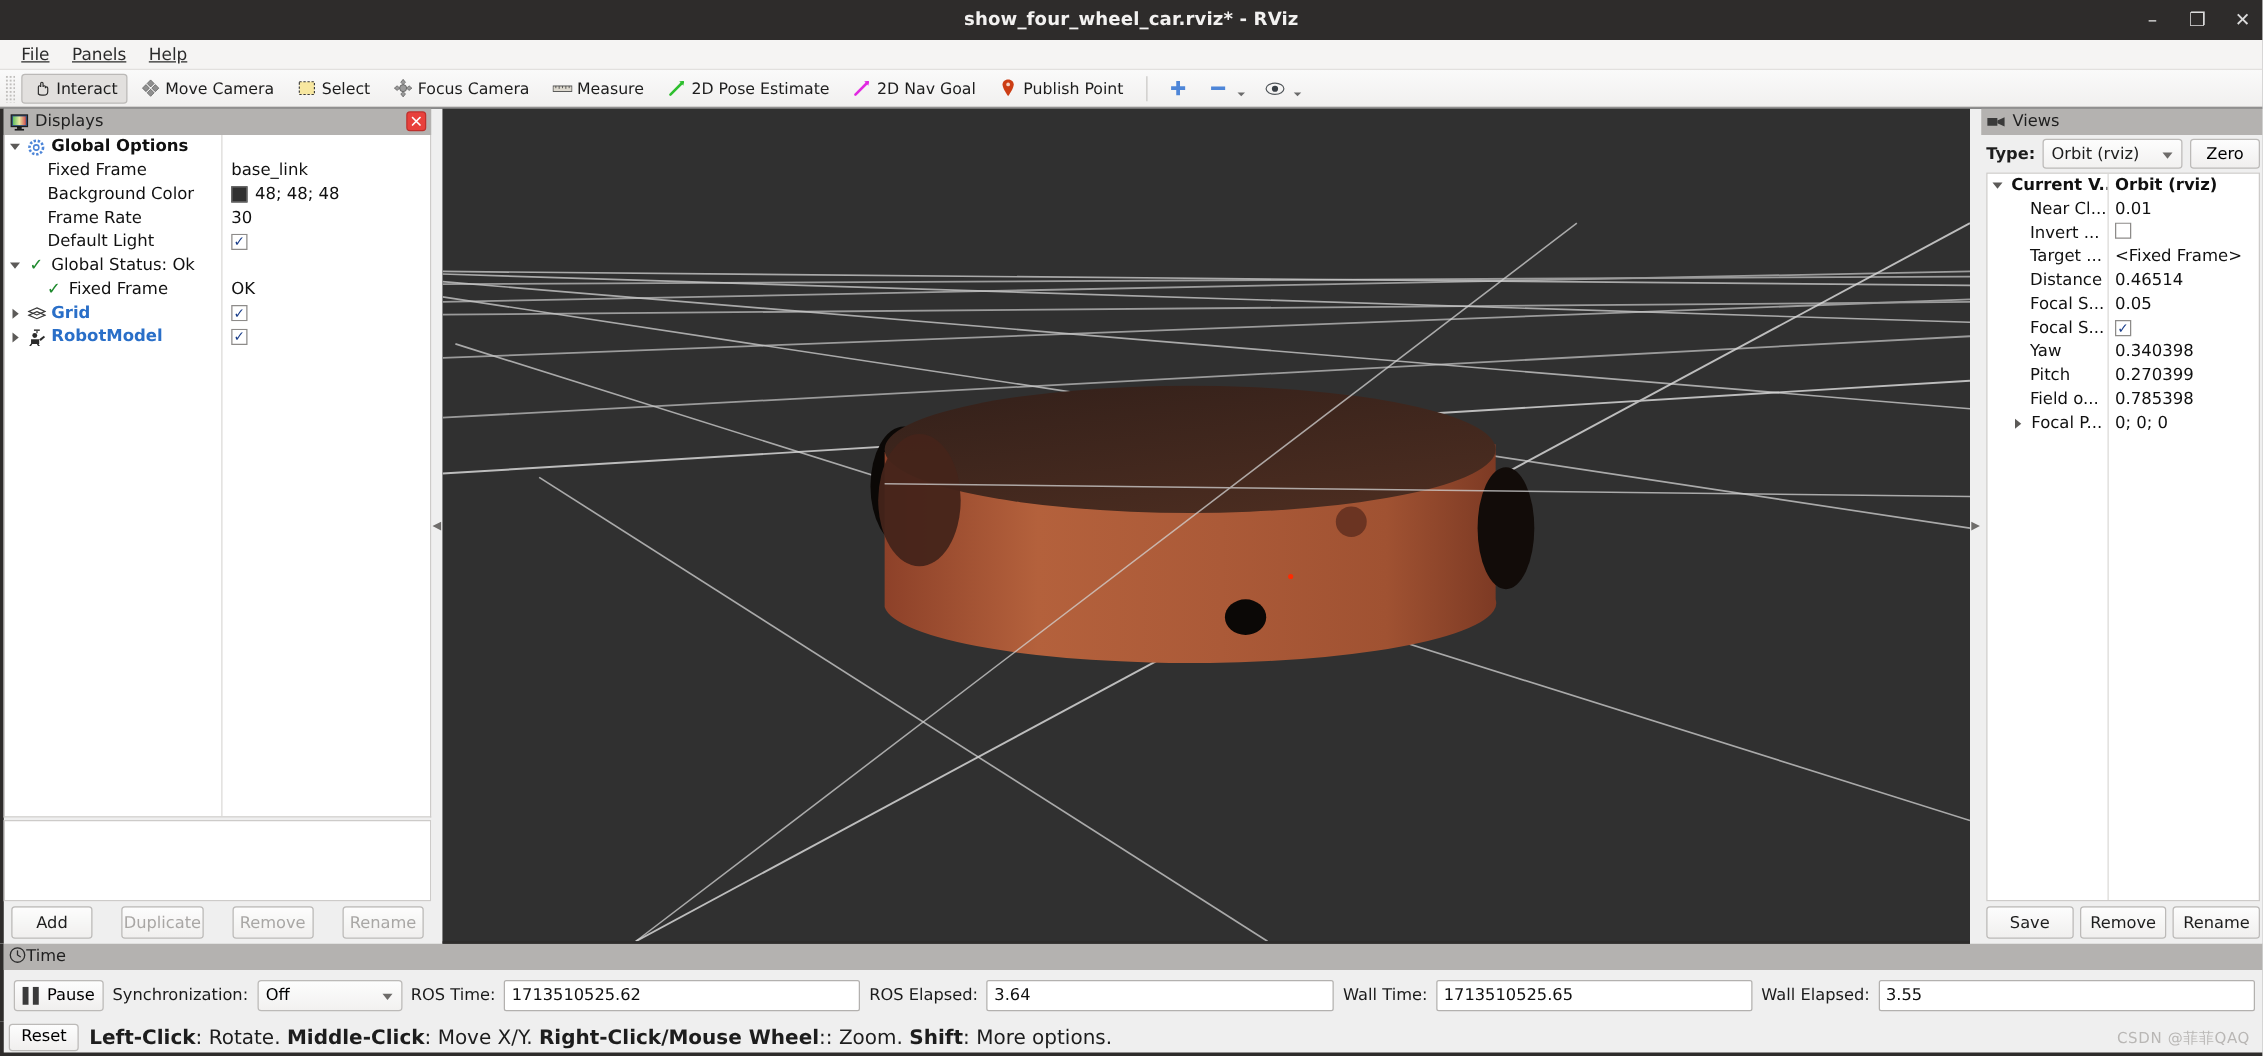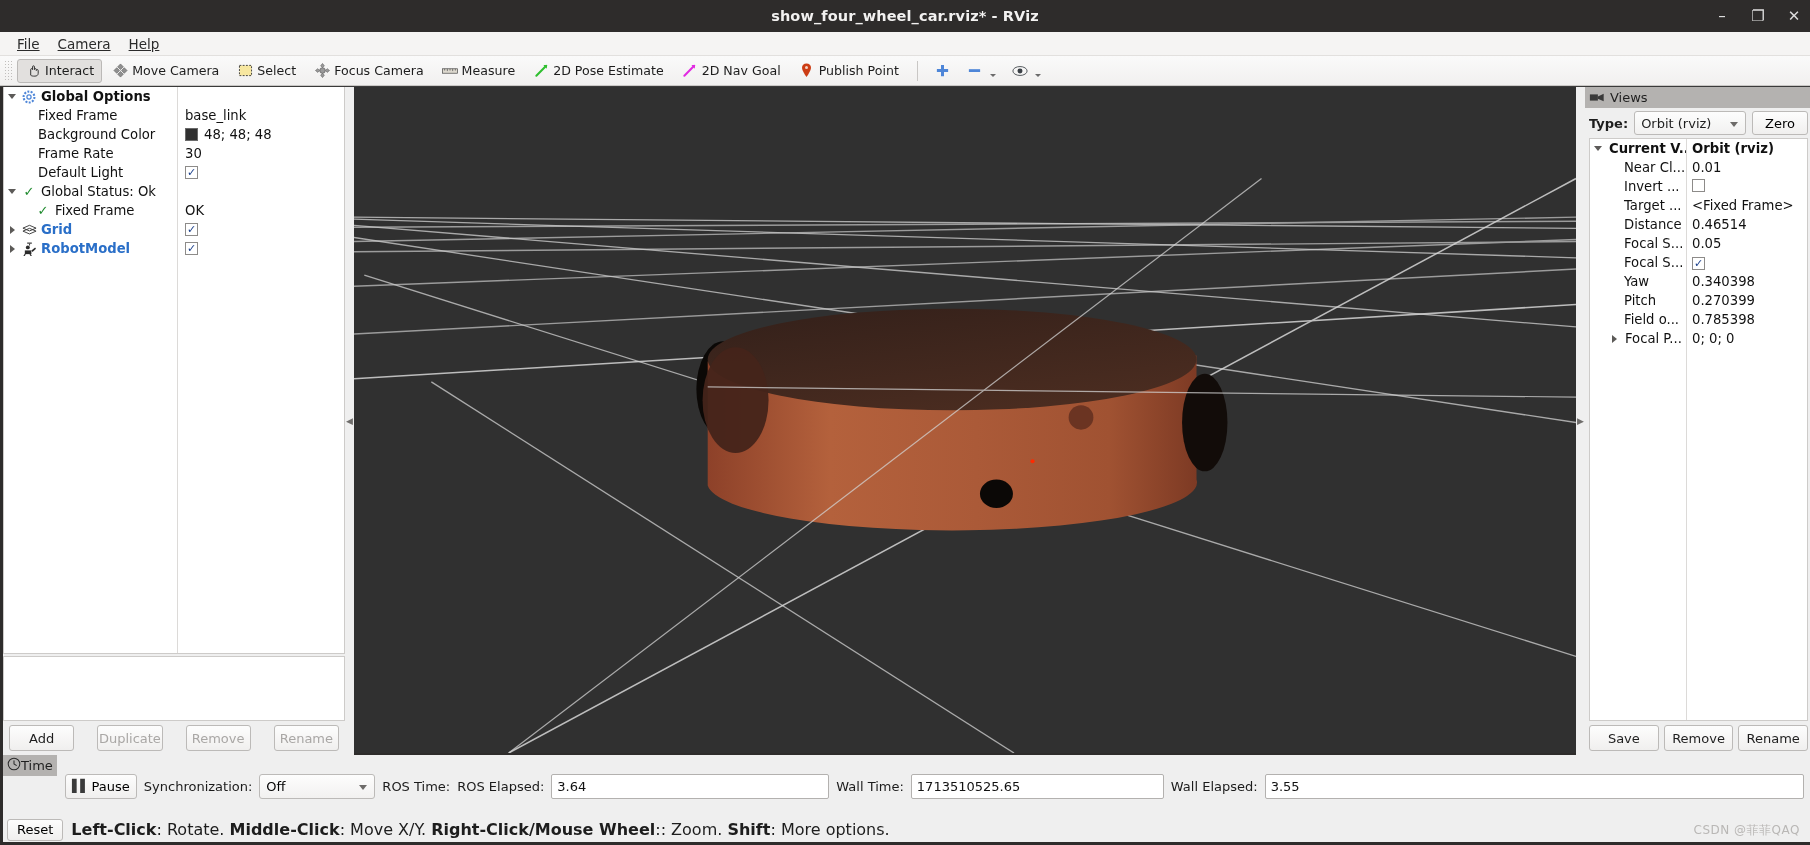--- a/index.html
+++ b/index.html
@@ -259,21 +259,21 @@
   .views-buttons {
     height: 34px; flex: 0 0 34px;
     display: flex; align-items: center; gap: 5px;
     padding: 4px 2px 4px 4px;
   }
 
   
   .timepanel {
     flex: 0 0 62px; height: 62px;
     background: #efefef;
-    display: flex; flex-direction: row;
+    display: flex; flex-direction: column;
     border-left: 3px solid #2e2c2b;
   }
   .time-header {
     height: 21px; flex: 0 0 21px;
     background: #b4b2b0;
     display: flex; align-items: center;
     padding: 0 4px;
     font-size: 13px; color: #1f1f1f;
   }
   .time-row {
@@ -345,21 +345,21 @@
     <div class="title">show_four_wheel_car.rviz* - RViz</div>
     <div class="win-btns">
       <div class="win-btn">–</div>
       <div class="win-btn">❐</div>
       <div class="win-btn">✕</div>
     </div>
   </div>
 
   <div class="menubar">
     <div class="menuitem"><u>File</u></div>
-    <div class="menuitem"><u>Camera</u></div>
+    <div class="menuitem"><u>Panels</u></div>
     <div class="menuitem"><u>Help</u></div>
   </div>
 
   <div class="toolbar">
     <div class="tb-handle"></div>
 
     <div class="tb-btn active">
       <span class="tb-icon">
         <svg width="15" height="15" viewBox="0 0 16 16">
             <path d="M5 13 V7 a1 1 0 0 1 2 0 V4 a1 1 0 0 1 2 0 v3 a1 1 0 0 1 2 0 v1 a1 1 0 0 1 2 0 v3 c0 2-1.5 3-3.5 3H8c-2 0-3-1-3-1z" fill="none" stroke="#2b2b2b" stroke-width="1"></path>
@@ -458,20 +458,43 @@
             <ellipse cx="9" cy="6" rx="8" ry="5" fill="none" stroke="#53585c" stroke-width="1.1"></ellipse>
             <circle cx="9" cy="6" r="2.8" fill="#3a4046"></circle>
           </svg>
       </span>
     </div>
   </div>
 
   <div class="body">
 
     <div class="dock-left">
+      <div class="panel-header">
+        <span class="ph-icon">
+          <svg width="15" height="14" viewBox="0 0 16 15">
+              <rect x="1" y="1" width="14" height="10" fill="#2f4f7a" stroke="#1b1b1b" stroke-width="1"></rect>
+              <rect x="2.5" y="2.3" width="11" height="7.4" fill="url(#g1)"></rect>
+              <defs>
+                <linearGradient id="g1" x1="0" y1="0" x2="1" y2="0">
+                  <stop offset="0" stop-color="#5fbf5f"></stop>
+                  <stop offset="0.5" stop-color="#e8e8a0"></stop>
+                  <stop offset="1" stop-color="#d05050"></stop>
+                </linearGradient>
+              </defs>
+              <rect x="6" y="11" width="4" height="2" fill="#1b1b1b"></rect>
+              <rect x="4" y="13" width="8" height="1.4" fill="#1b1b1b"></rect>
+            </svg>
+        </span>
+        <span>Displays</span>
+        <span class="panel-close">
+          <svg width="8" height="8" viewBox="0 0 8 8">
+              <path d="M1 1 L7 7 M7 1 L1 7" stroke="#ffffff" stroke-width="1.4" stroke-linecap="round"></path>
+            </svg>
+        </span>
+      </div>
 
       <div class="tree">
         <div class="tree-col-line"></div>
 
         <div class="trow">
           <div class="tw-left">
             <span class="expander">
                 <span class="tri-down"></span>
               </span>
             <span class="titem-icon">
@@ -790,20 +813,23 @@
       <div class="pause-btn">
         <span class="pause-glyph">▌▌</span>
         <span>Pause</span>
       </div>
       <span class="tlbl">Synchronization:</span>
       <div class="sync-combo">
         <span>Off</span>
         <span class="arrow"></span>
       </div>
       <span class="tlbl">ROS Time:</span>
+      <div class="tfield" style="width:285px">
+          <span>1713510525.62</span>
+        </div>
       <span class="tlbl">ROS Elapsed:</span>
       <div class="tfield" style="width:278px">
           <span>3.64</span>
         </div>
       <span class="tlbl">Wall Time:</span>
       <div class="tfield" style="width:253px">
           <span>1713510525.65</span>
         </div>
       <span class="tlbl">Wall Elapsed:</span>
       <div class="tfield" style="flex:1 1 auto">

